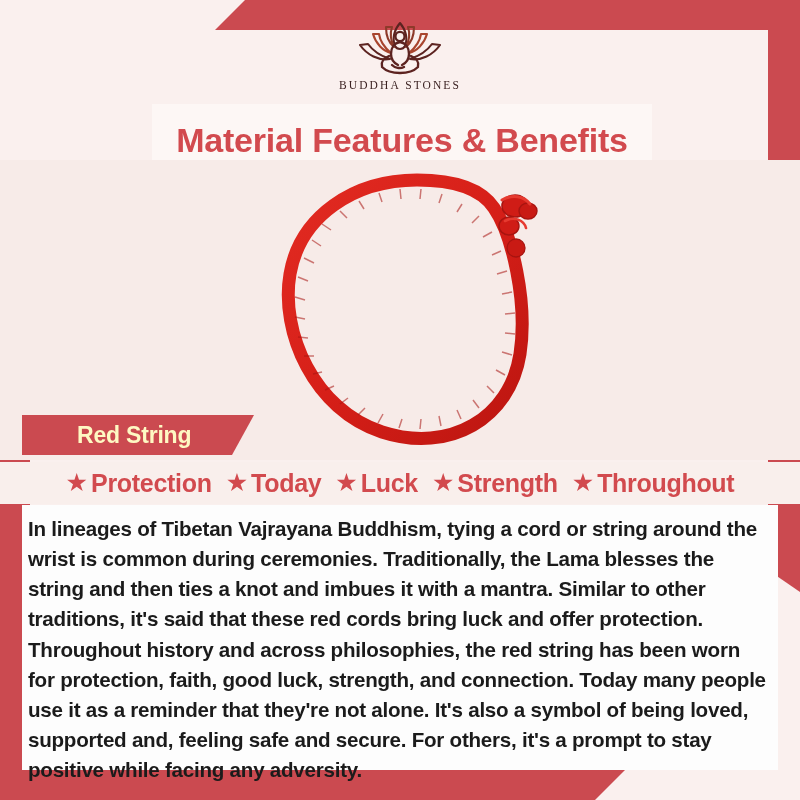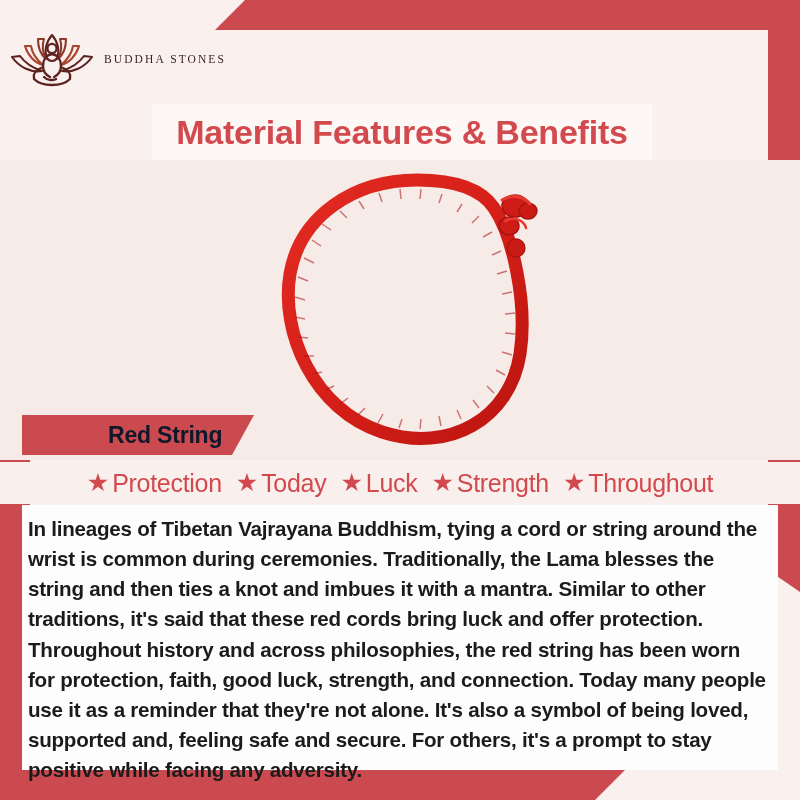--- a/index.html
+++ b/index.html
@@ -61,21 +61,21 @@
   }
 
   
   .logo-zone {
     position: absolute;
     top: 14px;
     left: 0;
     width: 800px;
     height: 88px;
     display: flex;
-    flex-direction: row;
+    flex-direction: column;
     align-items: center;
     justify-content: flex-start;
   }
   .logo-mark {
     width: 104px;
     height: 64px;
     display: block;
   }
   .logo-word {
     margin-top: 1px;
@@ -88,21 +88,21 @@
 
   
   .title-panel {
     position: absolute;
     top: 104px;
     left: 152px;
     width: 500px;
     height: 56px;
     background: #fdf7f5;
     display: flex;
-    align-items: center;
+    align-items: flex-end;
     justify-content: center;
   }
   .title-text {
     font-size: 34px;
     font-weight: bold;
     color: #d24a4e;
     letter-spacing: -0.2px;
     white-space: nowrap;
   }
 
@@ -129,24 +129,24 @@
     top: 415px;
     left: 22px;
     width: 232px;
     height: 40px;
     background: #cb4a50;
     clip-path: polygon(0 0, 100% 0, calc(100% - 22px) 100%, 0 100%);
     display: flex;
     align-items: center;
   }
   .label-ribbon-text {
-    color: #0f172a;
+    color: #fef9c3;
     font-size: 23px;
     font-weight: bold;
-    padding-left: 86px;
+    padding-left: 55px;
     letter-spacing: -0.2px;
   }
 
   
   .benefits {
     position: absolute;
     top: 462px;
     left: 0;
     width: 800px;
     height: 42px;
@@ -165,21 +165,21 @@
   .benefit .star {
     color: #d24a4e;
     font-size: 25px;
     line-height: 1;
     position: relative;
     top: -1px;
   }
   .benefit .label {
     color: #d24a4e;
     font-size: 25px;
-    font-weight: normal;
+    font-weight: bold;
     letter-spacing: -0.3px;
     white-space: nowrap;
   }
 
   
   .copy-panel {
     position: absolute;
     top: 505px;
     left: 22px;
     width: 756px;

